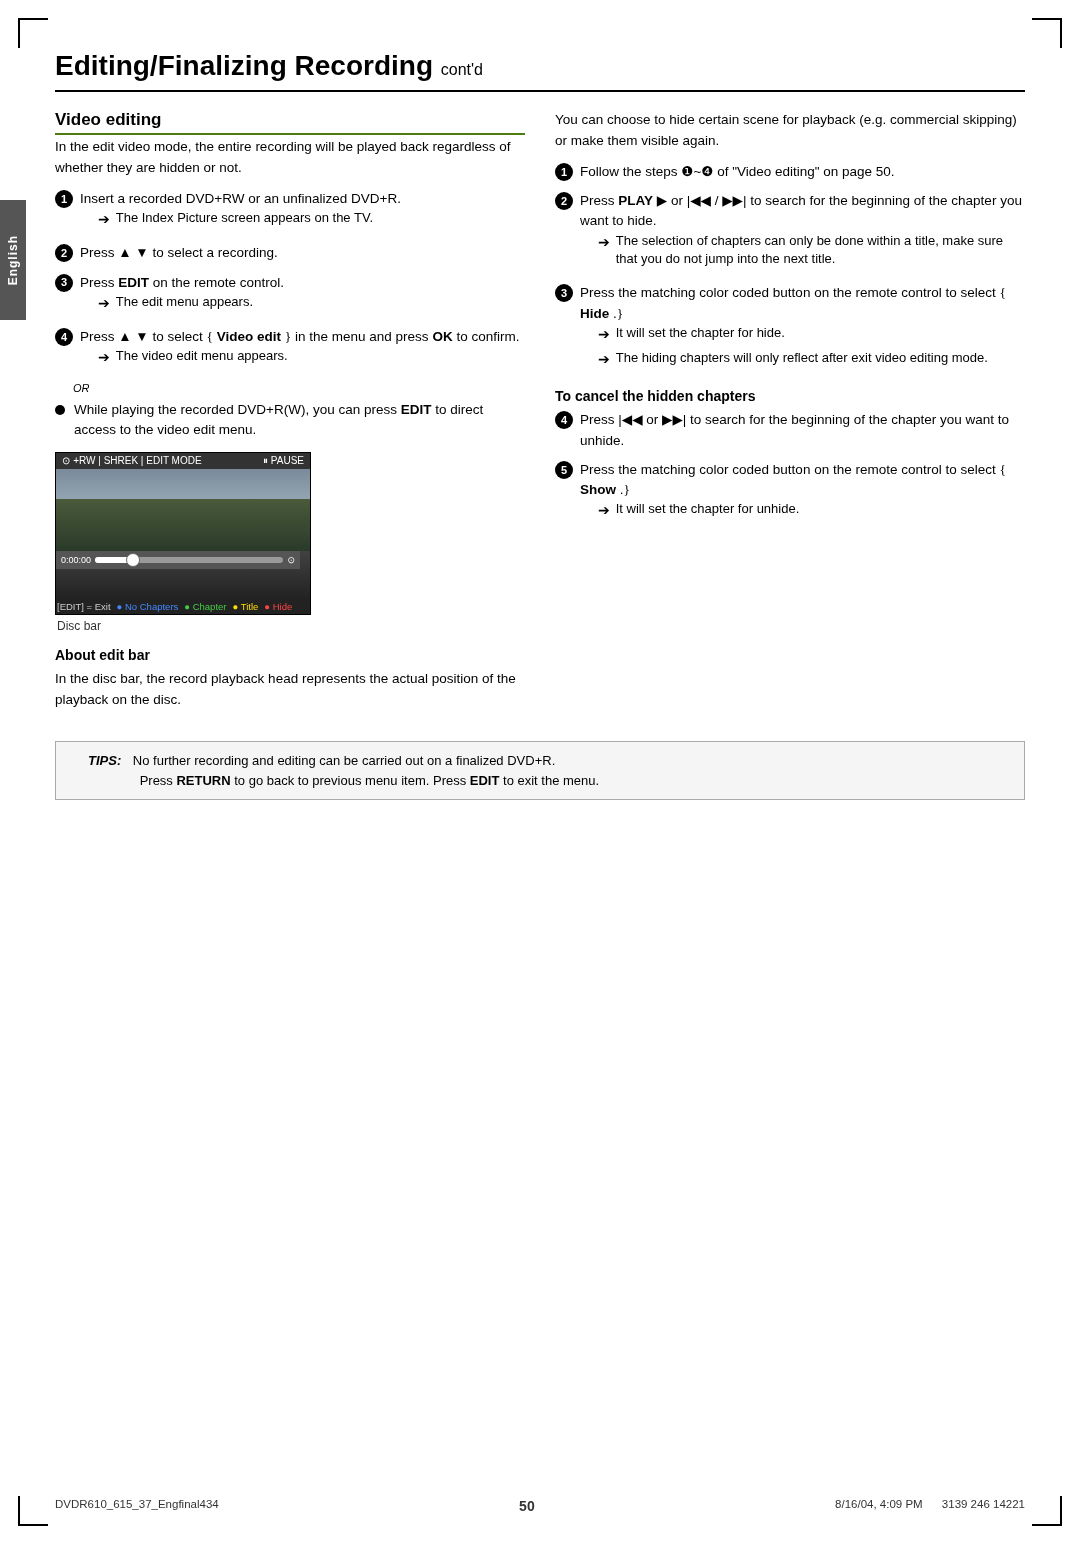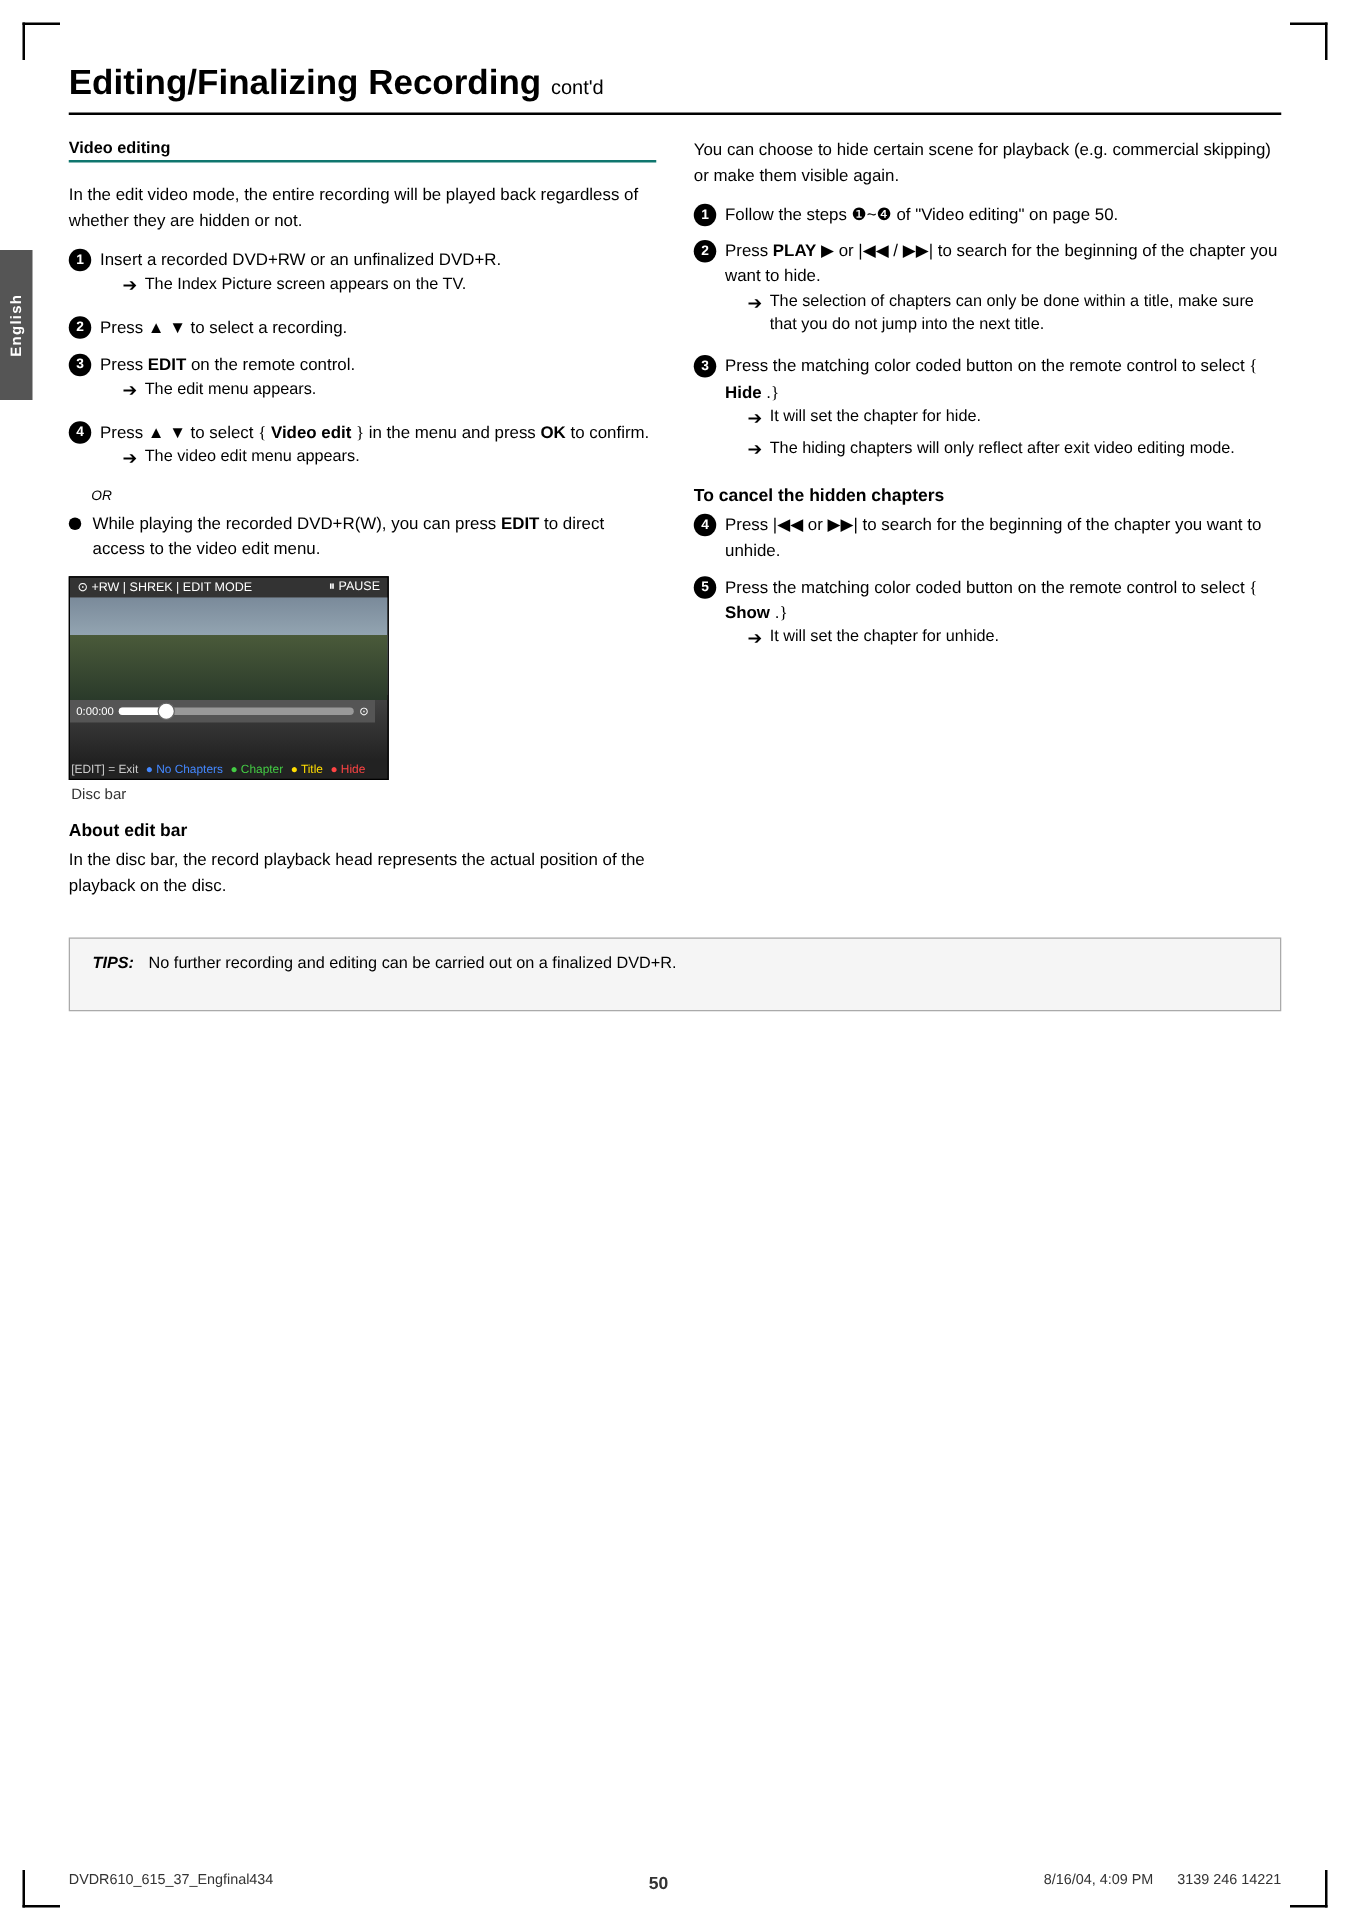--- a/index.html
+++ b/index.html
@@ -75,24 +75,24 @@
       flex: 1;
       min-width: 0;
     }
     .col-right {
       flex: 1;
       min-width: 0;
     }
 
     
     .section-heading {
-      font-size: 13px;
-      font-weight: bold;
-      border-bottom: 2px solid #0f766e;
-      margin-bottom: 16px;
+      font-size: 17px;
+      font-weight: bold;
+      border-bottom: 2px solid #4d7c0f;
+      margin-bottom: 2px;
       padding-bottom: 3px;
     }
 
     .section-heading-dark {
       font-size: 15px;
       font-weight: bold;
       background: #444;
       color: #fff;
       padding: 4px 8px;
       margin-bottom: 10px;
@@ -241,21 +241,21 @@
       margin-top: 14px;
       margin-bottom: 6px;
     }
 
     .bold { font-weight: bold; }
 
     
     .tips-box {
       border: 1px solid #aaa;
       background: #f5f5f5;
-      padding: 9px 18px;
+      padding: 9px 32px;
       margin-top: 20px;
       font-size: 13px;
       line-height: 1.5;
     }
     .tips-label { font-weight: bold; font-style: italic; margin-right: 8px; }
 
     
     .page-footer {
       position: absolute;
       bottom: 30px;
@@ -446,20 +446,21 @@
 
     </div>
 
   </div>
 
   <div class="tips-box">
     <span class="tips-label">TIPS:</span>
     <span>No further recording and editing can be carried out on a finalized DVD+R.</span>
     <br>
     <span style="display:inline-block;width:48px;"></span>
+    <span>Press <span class="bold">RETURN</span> to go back to previous menu item.  Press <span class="bold">EDIT</span> to exit the menu.</span>
   </div>
 
 </div>
 
 <div class="page-footer">
   <span>DVDR610_615_37_Engfinal434</span>
   <span class="page-num-center">50</span>
   <span>
     <span>8/16/04, 4:09 PM</span>
     &nbsp;&nbsp;&nbsp;&nbsp;

